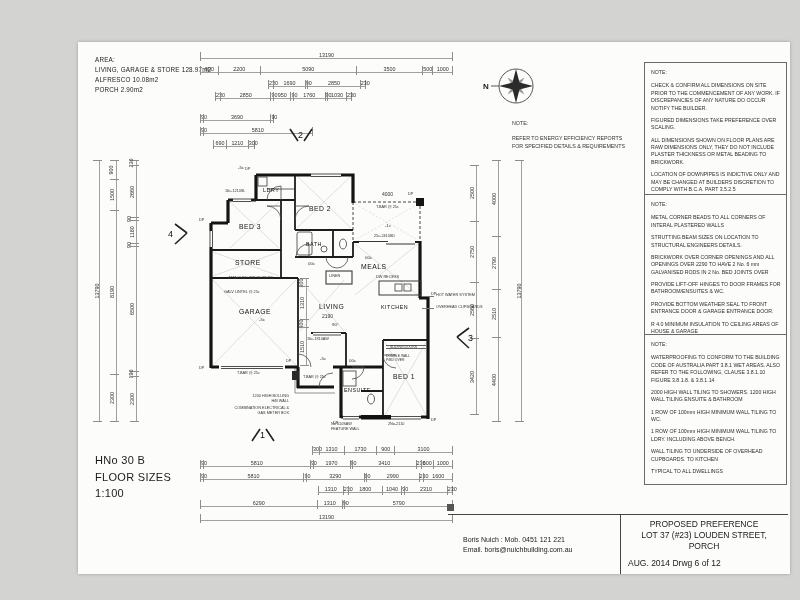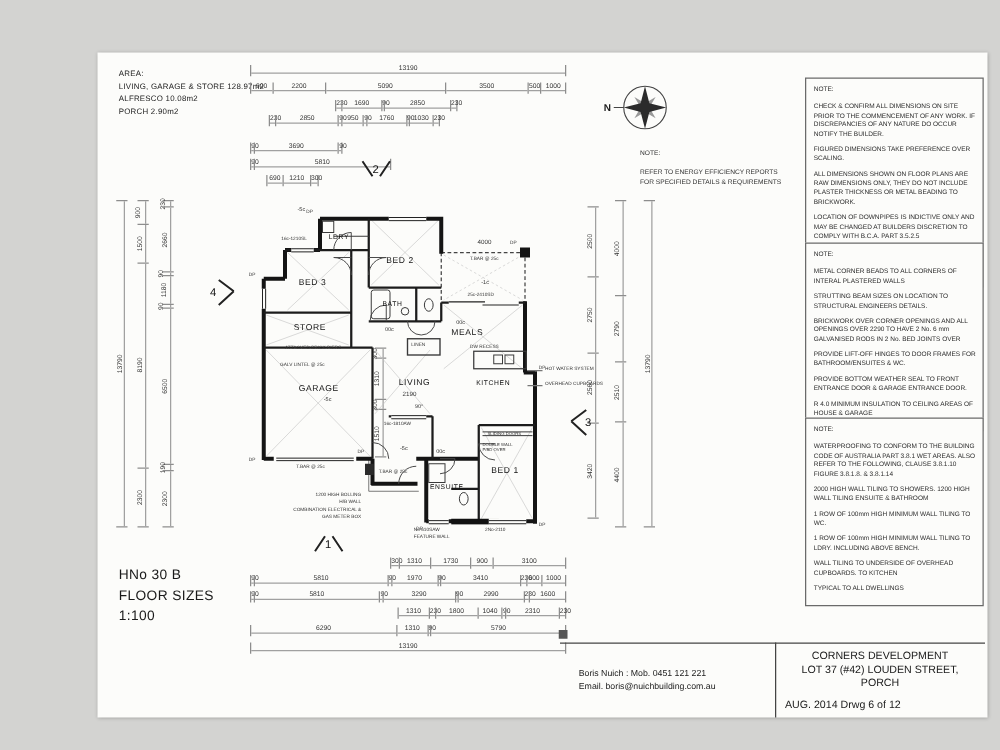--- a/index.html
+++ b/index.html
@@ -587,19 +587,19 @@
     <div>FLOOR SIZES</div>
     <div>1:100</div>
   </div>
 
   <div class="abs tb-hline"></div>
   <div class="abs tb-vline"></div>
   <div class="abs logo-mark"></div>
   <div class="abs tb-contact">Boris Nuich :  Mob. 0451 121 221</div>
   <div class="abs tb-email">Email. boris@nuichbuilding.com.au</div>
   <div class="abs tb-proj">
-    <div>CORNERS DEVELOPMENT</div>
-    <div>LOT  37 (#42) LOUDEN STREET,</div>
+    <div>PROPOSED PREFERENCE</div>
+    <div>LOT  37 (#23) LOUDEN STREET,</div>
     <div>PORCH</div>
   </div>
   <div class="abs tb-date">AUG. 2014 Drwg  6 of 12</div>
 
 </div>
 
 </body></html>

